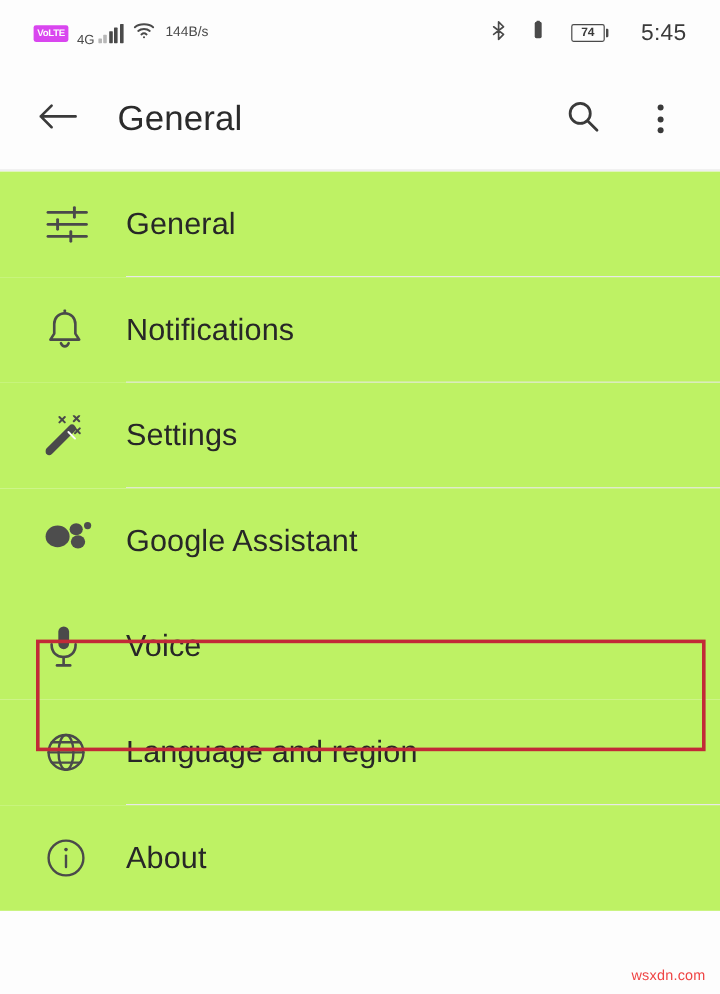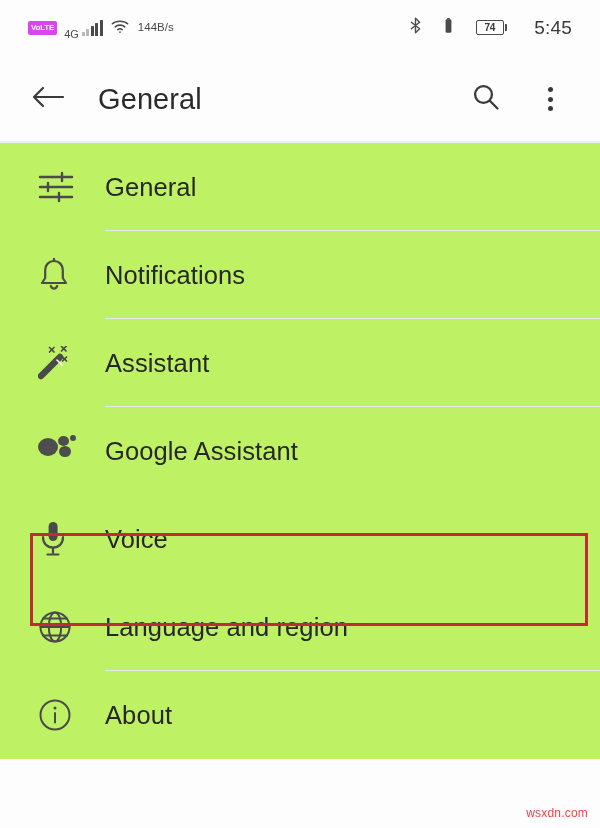--- a/index.html
+++ b/index.html
@@ -397,21 +397,21 @@
           <path d="M3 30 L22 11" stroke-width="6.5"></path>
           <path d="M19 14 L24.5 19.5" stroke="#fdfdfd" stroke-width="1.6"></path>
           <path d="M11.5 1.5 L16 6"></path>
             <path d="M16 1.5 L11.5 6"></path>
           <path d="M23.5 0.5 L28 5"></path>
             <path d="M28 0.5 L23.5 5"></path>
           <path d="M24.5 11 L28.5 15"></path>
             <path d="M28.5 11 L24.5 15"></path>
         </svg>
       </span>
-      <span class="row-label">Assistant</span>
+      <span class="row-label">Settings</span>
       <span class="row-divider"></span>
     </div>
 
     <div class="list-row no-divider">
       <span class="row-icon">
         <span class="assistant-icon">
           <b class="a-big"></b>
             <b class="a-small"></b>
             <b class="a-med"></b>
             <b class="a-tiny"></b>

